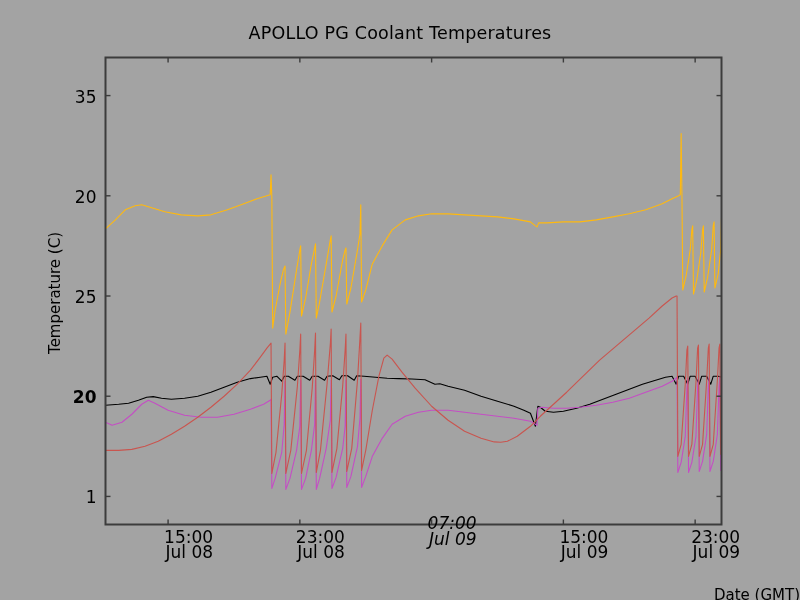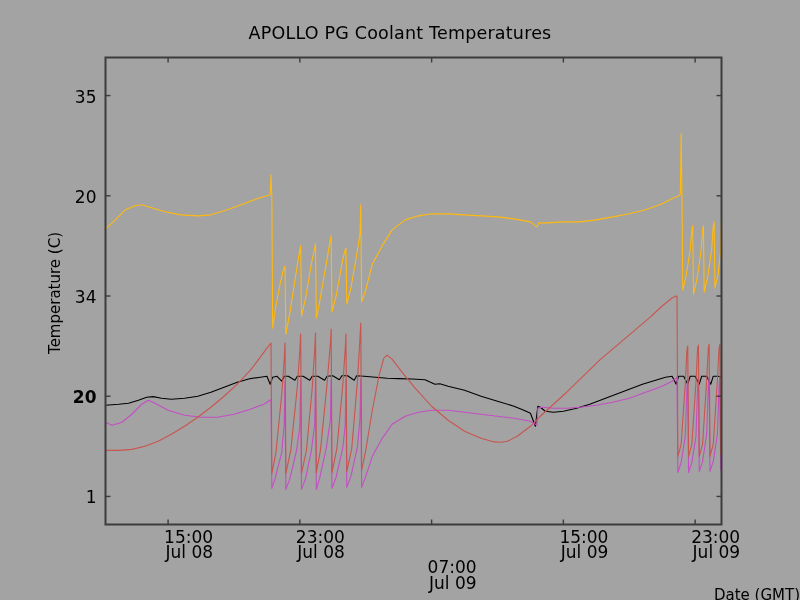--- a/index.html
+++ b/index.html
@@ -137,26 +137,26 @@
         <line x1="563.3823529411764" y1="524.5" x2="563.3823529411764" y2="519.5" stroke="#3c3c3c" stroke-width="1.4"></line>
         <line x1="563.3823529411764" y1="57.5" x2="563.3823529411764" y2="62.5" stroke="#3c3c3c" stroke-width="1.4"></line>
         <line x1="695.1470588235293" y1="524.5" x2="695.1470588235293" y2="519.5" stroke="#3c3c3c" stroke-width="1.4"></line>
         <line x1="695.1470588235293" y1="57.5" x2="695.1470588235293" y2="62.5" stroke="#3c3c3c" stroke-width="1.4"></line>
       </g>
   </svg>
 
   <div id="tick-layer">
       <div class="tick-text ytick" style="left: 56.5px; top: 487.44px;">1</div>
       <div class="tick-text ytick" style="left: 56.5px; top: 387.225px; font-weight: bold;">20</div>
-      <div class="tick-text ytick" style="left: 56.5px; top: 287.011px;">34</div>
+      <div class="tick-text ytick" style="left: 56.5px; top: 287.011px;">25</div>
       <div class="tick-text ytick" style="left: 56.5px; top: 186.796px;">20</div>
       <div class="tick-text ytick" style="left: 56.5px; top: 86.5815px;">35</div>
       <div class="tick-text xtick" style="left: 123.088px; top: 529.5px;"><div>15:00</div><div>Jul 08</div></div>
       <div class="tick-text xtick" style="left: 254.853px; top: 529.5px;"><div>23:00</div><div>Jul 08</div></div>
-      <div class="tick-text xtick" style="left: 386.618px; top: 560px;"><div>07:00</div><div>Jul 09</div></div>
+      <div class="tick-text xtick" style="left: 386.618px; top: 516px; font-style: italic;"><div>07:00</div><div>Jul 09</div></div>
       <div class="tick-text xtick" style="left: 518.382px; top: 529.5px;"><div>15:00</div><div>Jul 09</div></div>
       <div class="tick-text xtick" style="left: 650.147px; top: 529.5px;"><div>23:00</div><div>Jul 09</div></div>
     </div>
 
 
   <div class="axis-label" id="xlabel">Date (GMT)</div>
   <div class="axis-label" id="ylabel">Temperature (C)</div>
 
 </div>
 

